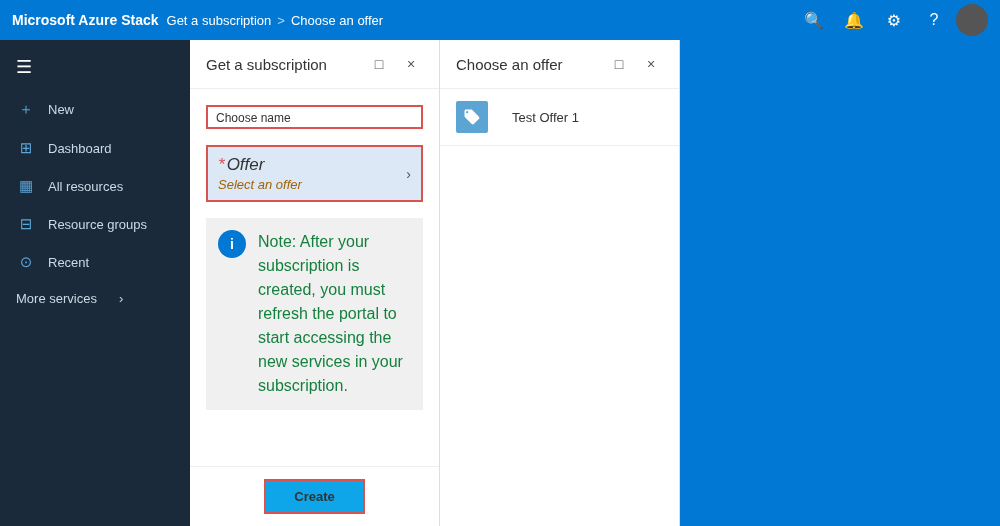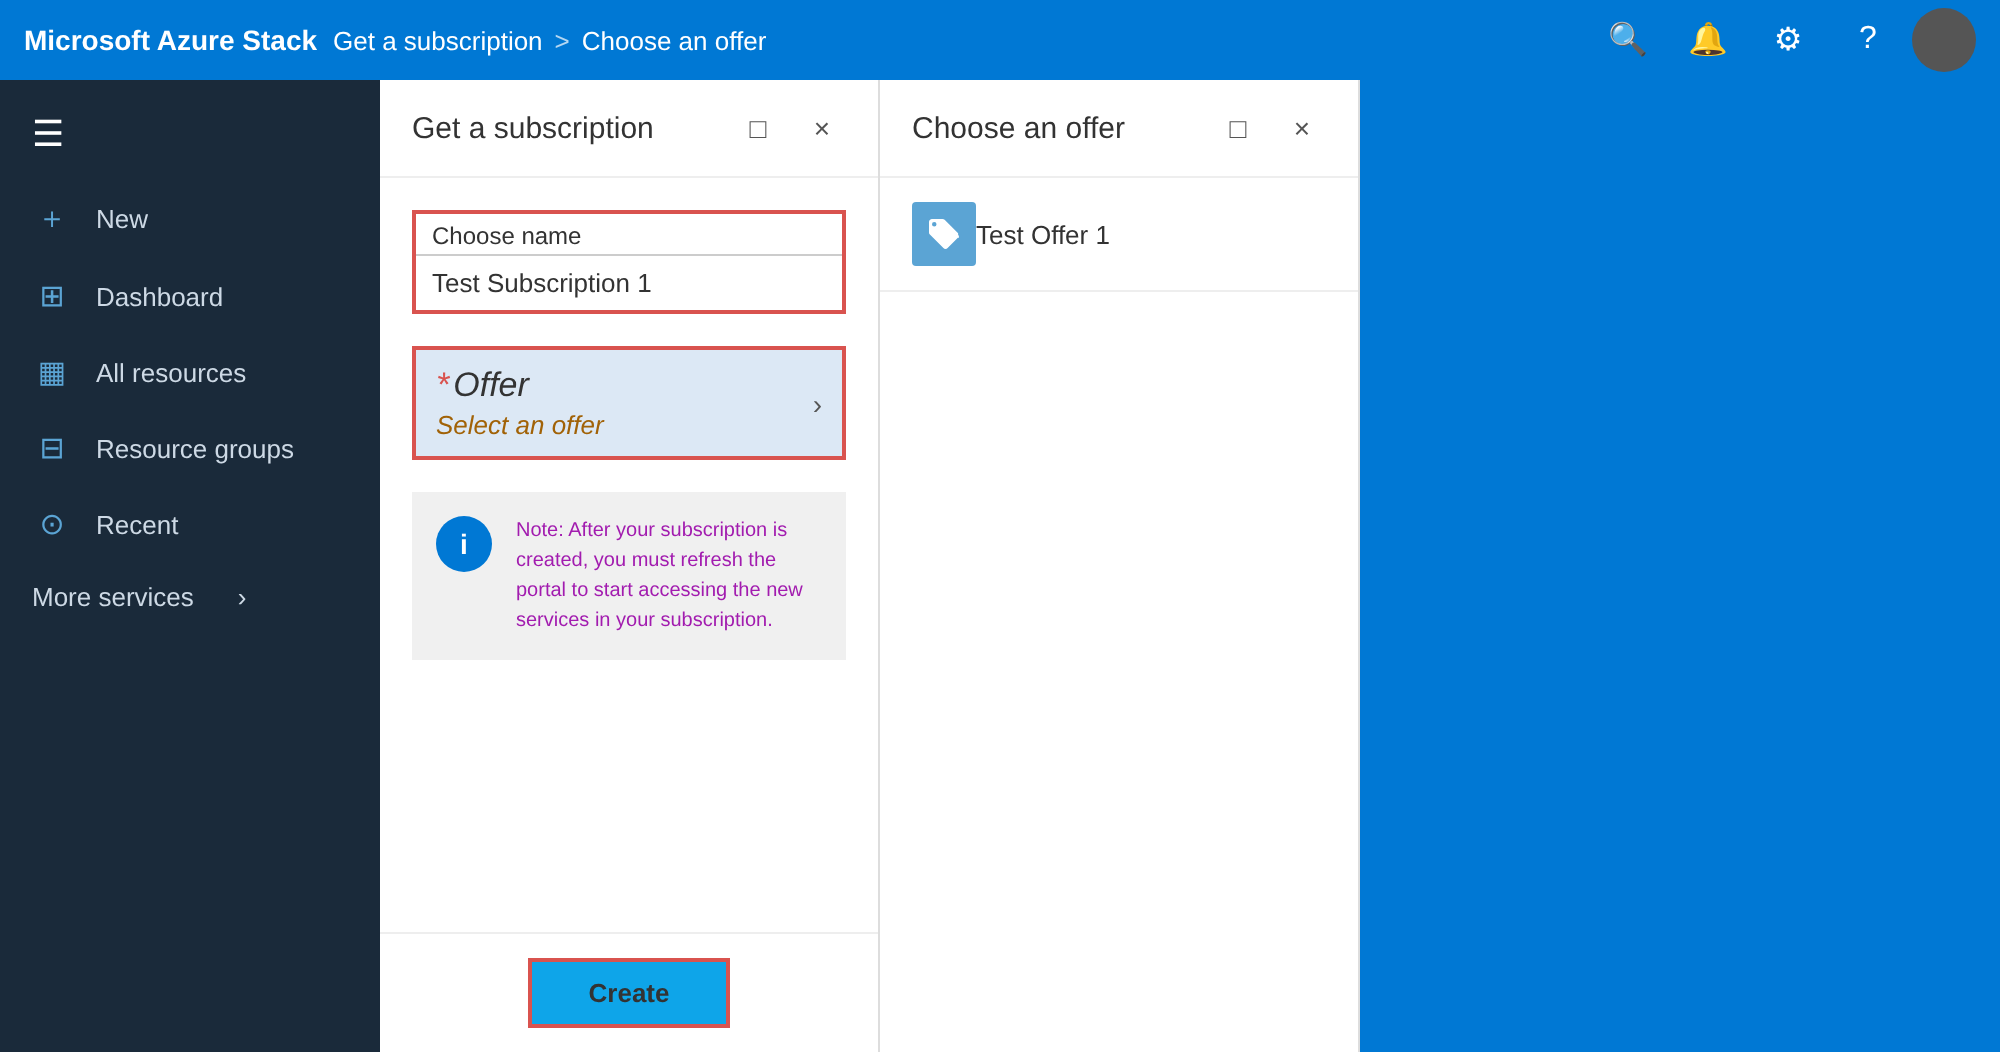--- a/index.html
+++ b/index.html
@@ -221,22 +221,22 @@
       background: #0078d4;
       color: white;
       display: flex;
       align-items: center;
       justify-content: center;
       font-size: 14px;
       font-weight: bold;
       flex-shrink: 0;
     }
     .info-text {
-      font-size: 10px;
-      color: #a21caf;
+      font-size: 16px;
+      color: #15803d;
       line-height: 1.5;
     }
 
     
     .panel-footer {
       padding: 12px 16px;
       border-top: 1px solid #eee;
       display: flex;
       justify-content: center;
     }
@@ -247,21 +247,21 @@
       padding: 8px 28px;
       font-size: 13px;
       cursor: pointer;
       font-weight: 700;
     }
 
     
     .offer-item {
       display: flex;
       align-items: center;
-      gap: 0;
+      gap: 24px;
       padding: 12px 16px;
       cursor: pointer;
       border-bottom: 1px solid #eee;
     }
     .offer-tag-icon {
       width: 32px;
       height: 32px;
       background: #5ba4d4;
       display: flex;
       align-items: center;
@@ -352,21 +352,20 @@
         <span class="panel-title">Get a subscription</span>
         <div class="panel-header-icons">
           <div class="panel-icon-btn">□</div>
           <div class="panel-icon-btn">×</div>
         </div>
       </div>
       <div class="panel-content">
 
         <div class="display-name-group">
           <label class="form-label">Choose name</label>
-          <input class="form-input" type="text" value="Test Subscription 1" style="">
         </div>
 
         <div class="offer-selector">
           <div class="offer-selector-left">
             <span class="offer-label">
               <span class="required">*</span><span>Offer</span>
             </span>
             <span class="offer-value">Select an offer</span>
           </div>
           <span class="offer-chevron">›</span>

